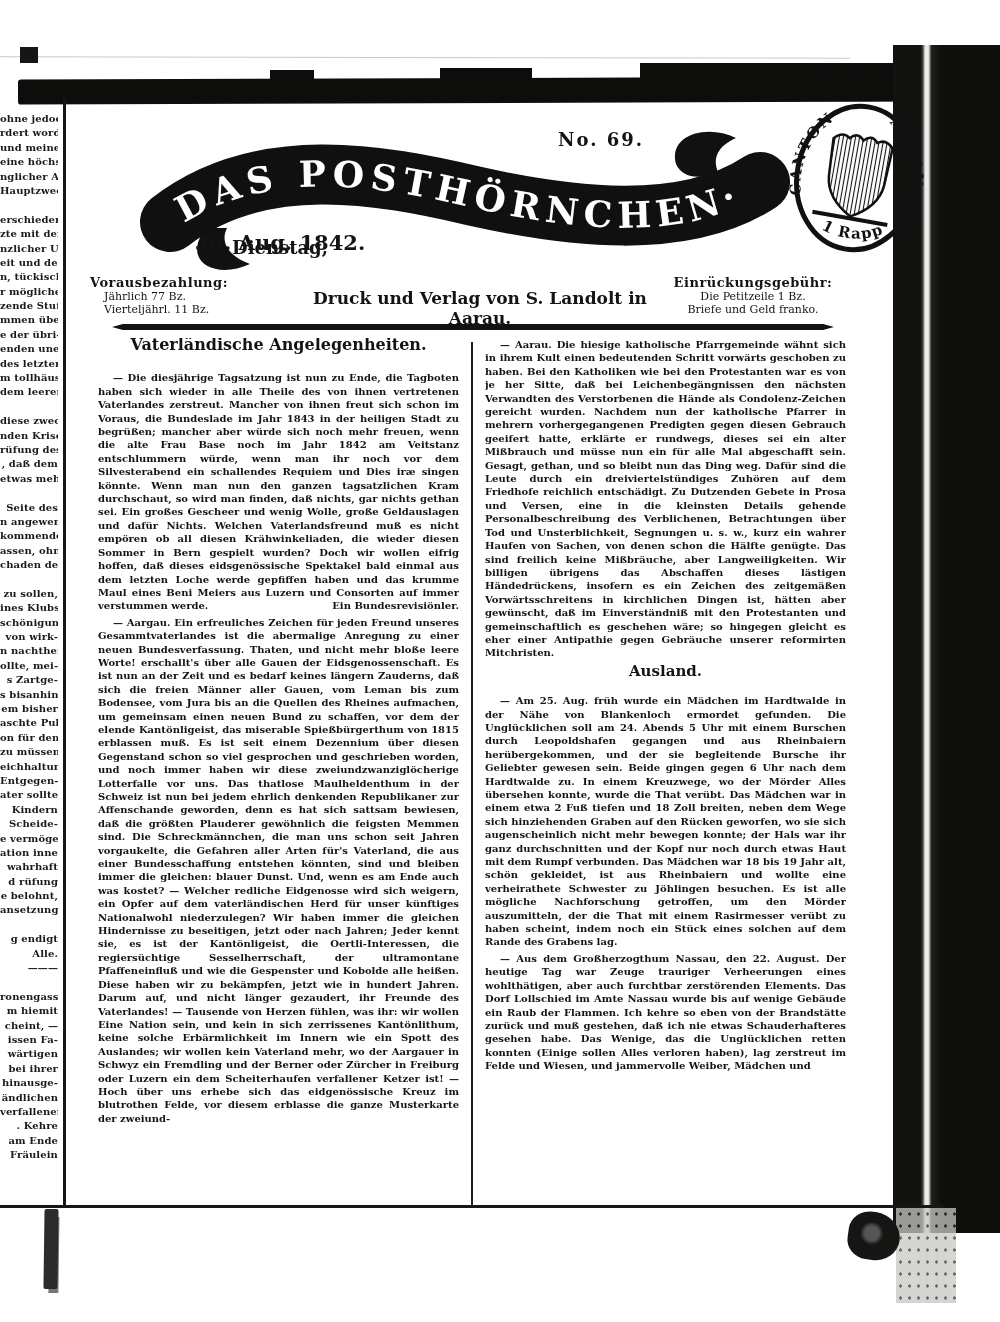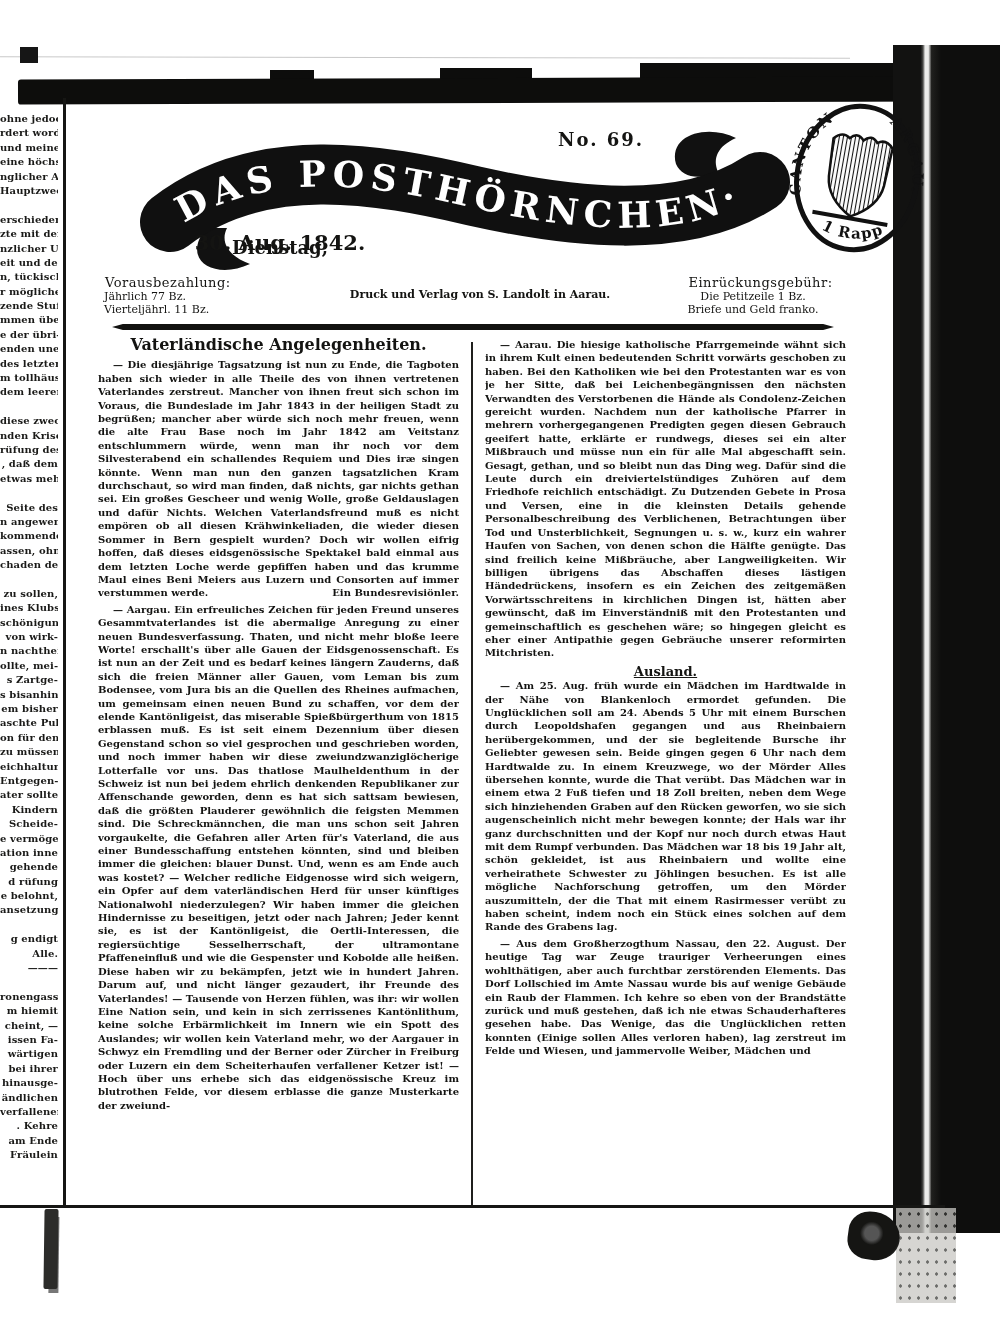--- a/index.html
+++ b/index.html
@@ -38,36 +38,36 @@
   #banner-svg{position:absolute;left:128px;top:124px;width:672px;height:150px;}
   #issue-no{position:absolute;left:558px;top:129px;font-size:18px;font-weight:bold;letter-spacing:2px;}
   #weekday{position:absolute;left:200px;top:237px;width:160px;text-align:center;font-size:18px;font-weight:bold;}
   #issue-date{position:absolute;left:185px;top:230px;width:190px;text-align:center;font-size:21px;font-weight:bold;}
   #stamp-svg{position:absolute;left:787px;top:99px;width:140px;height:158px;transform:rotate(10deg);}
 
   
   .imprint{position:absolute;font-size:11px;line-height:13.5px;}
   #prepay{left:90px;top:276px;}
   #insertion{left:668px;top:276px;width:170px;text-align:center;}
-  .imprint .lbl{font-weight:normal;font-size:13px;letter-spacing:.5px;margin-left:15px;}
+  .imprint .lbl{font-weight:bold;font-size:13px;letter-spacing:.5px;}
   .imprint .ln{padding-left:14px;}
   #insertion .ln{padding-left:0;}
   #publisher{position:absolute;left:300px;top:288px;width:360px;text-align:center;
-     font-size:11px;font-weight:bold;}
+     font-size:17px;font-weight:bold;}
   #fat-rule{position:absolute;left:112px;top:324px;width:722px;height:6px;background:#121210;
      clip-path:polygon(0 50%,1.5% 0,98.5% 0,100% 50%,98.5% 100%,1.5% 100%);}
 
   
   #cols{position:absolute;left:98px;top:338px;width:748px;display:flex;gap:26px;}
   .col{width:361px;height:866px;overflow:hidden;text-align:justify;
        font-size:10px;font-weight:bold;line-height:13.4px;}
   .col p{margin:0 0 3px 0;text-indent:1.5em;}
   .col p.no-indent{text-indent:0;}
-  .col-heading{text-align:center;font-size:16px;font-weight:bold;margin:0 0 7px 0;text-indent:0;}
-  .col-subheading{text-align:center;font-size:13px;font-weight:bold;margin:5px 0 1px 0;text-indent:0;text-decoration:underline;}
+  .col-heading{text-align:center;font-size:16px;font-weight:bold;margin:0 0 20px 0;text-indent:0;}
+  .col-subheading{text-align:center;font-size:15px;font-weight:bold;margin:5px 0 16px 0;text-indent:0;}
   .sig{float:right;font-weight:bold;}
 </style>
 </head>
 <body>
 
 <div id="page">
 
   <div class="art" id="scratch"></div>
   <div class="art" id="top-square"></div>
   <div class="art bump" id="bump1"></div>
@@ -128,21 +128,21 @@
       <div class="frag">aschte Pub-</div>
       <div class="frag">on für den</div>
       <div class="frag">zu müssen,</div>
       <div class="frag">eichhaltung</div>
       <div class="frag">Entgegen-</div>
       <div class="frag">ater sollte</div>
       <div class="frag">Kindern</div>
       <div class="frag">Scheide-</div>
       <div class="frag">e vermöge</div>
       <div class="frag">ation inne</div>
-      <div class="frag">gehende</div>
+      <div class="frag">wahrhaft</div>
       <div class="frag">d rüfung</div>
       <div class="frag">e belohnt,</div>
       <div class="frag">ansetzung</div>
       <div class="frag"></div>
       <div class="frag">g endigt</div>
       <div class="frag">Alle.</div>
       <div class="frag">———</div>
       <div class="frag"></div>
       <div class="frag">ronengasse</div>
       <div class="frag">m hiemit</div>

